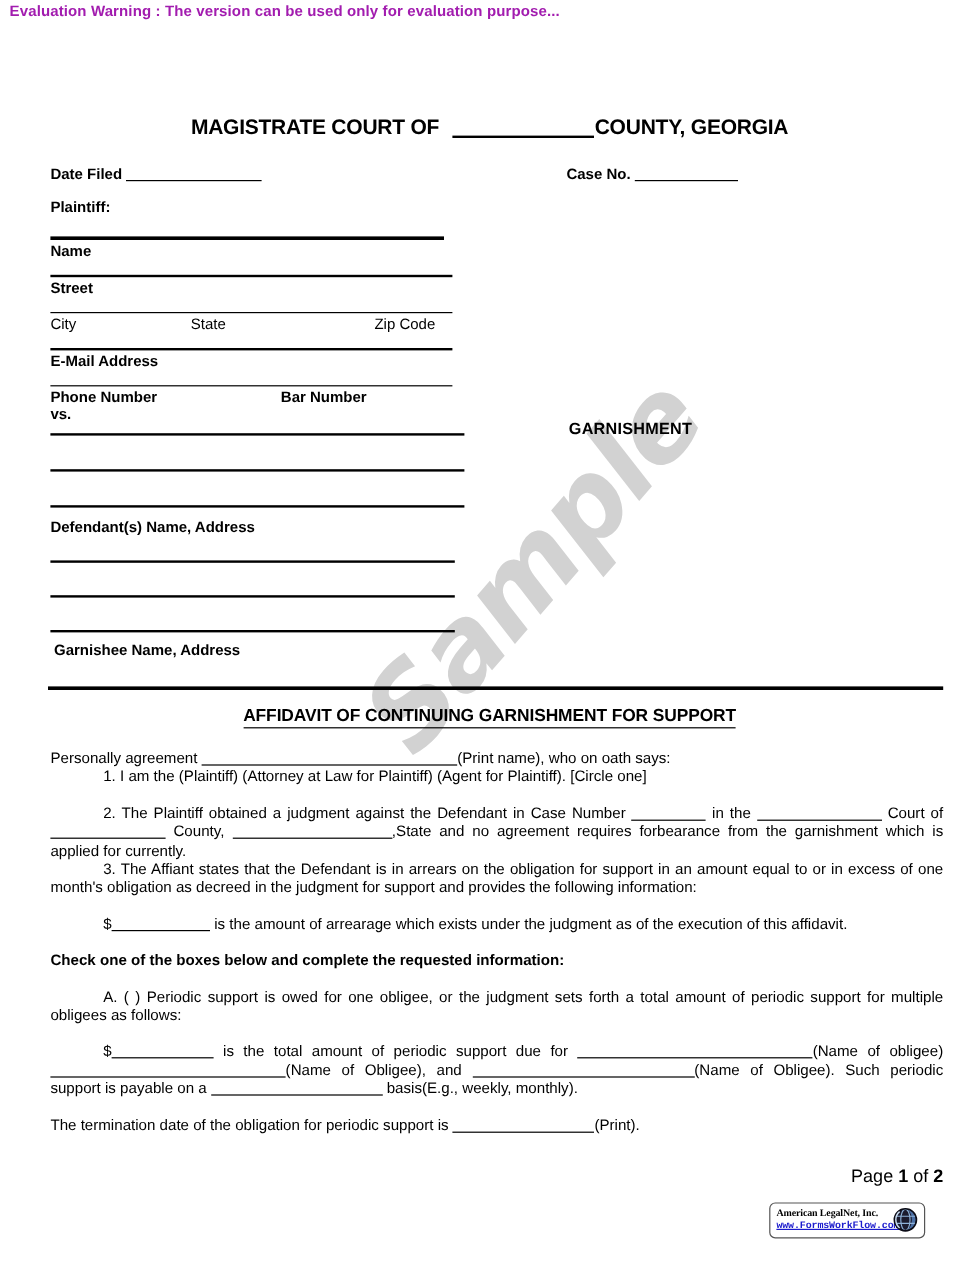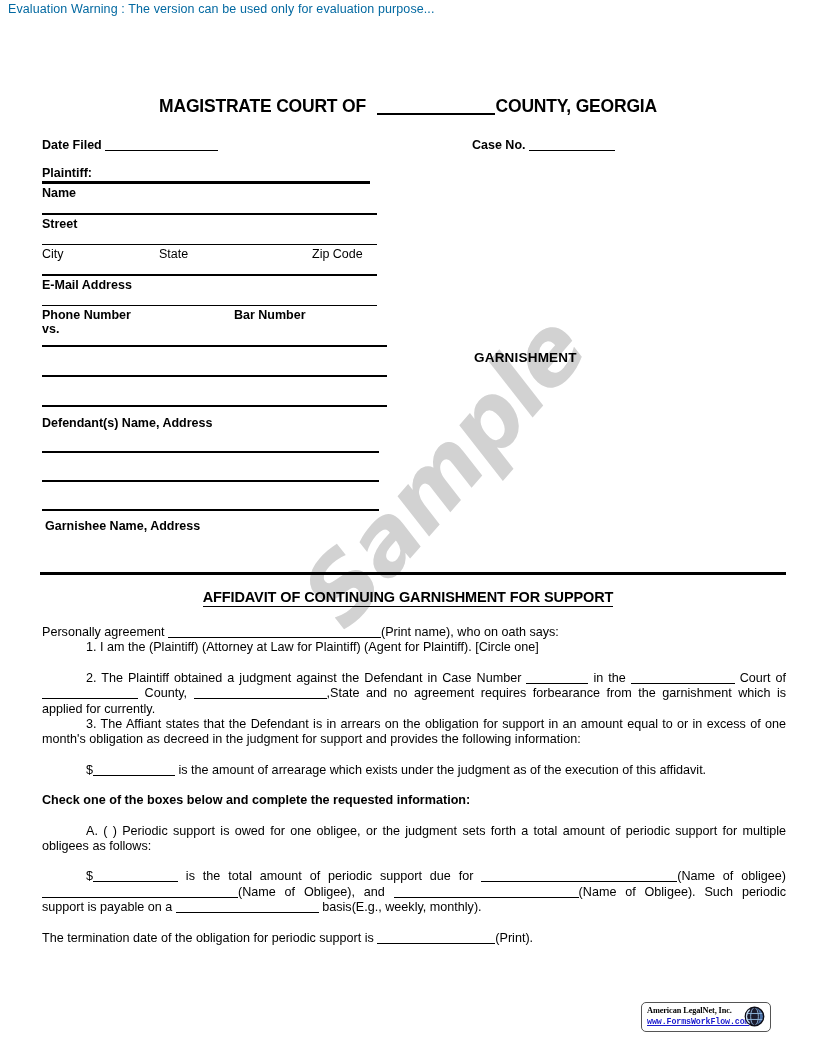--- a/index.html
+++ b/index.html
@@ -16,23 +16,24 @@
     font-family: "Liberation Sans", sans-serif;
     color: #000000;
   }
 
   
   .eval-warning {
     position: absolute;
     top: 2px;
     left: 8px;
     font-size: 12.5px;
-    color: #0369a1;
+    color: #a21caf;
     letter-spacing: 0.1px;
     white-space: nowrap;
+    font-weight: bold;
   }
 
   
   .watermark {
     position: absolute;
     left: 254px;
     top: 418px;
     width: 380px;
     text-align: center;
     font-family: "DejaVu Sans", sans-serif;
@@ -103,21 +104,21 @@
   }
 
   .rule {
     background: #000;
     height: 1.6px;
     font-size: 0;
     line-height: 0;
   }
   .rule.thick { height: 3px; }
 
-  .plaintiff-hdr { margin-bottom: 1px; }
+  .plaintiff-hdr { margin-bottom: 17px; }
 
   .field-row { margin-bottom: 0; }
   .field-row .rule { margin-bottom: 2px; }
   .field-row .cap-label { margin-bottom: 13px; }
 
   .three-col {
     position: relative;
     height: 14px;
     margin-bottom: 13px;
     font-size: 12.5px;
@@ -379,20 +380,21 @@
 
     <div class="gap-md"></div>
 
     <p><span class="indent"></span><span>$</span><span class="fill" style="width:85px"></span><span> is the total amount of periodic support due for </span><span class="fill" style="width:196px"></span><span>(Name of obligee)</span><span class="fill" style="width:196px"></span><span>(Name of Obligee), and </span><span class="fill" style="width:185px"></span><span>(Name of Obligee). Such periodic support is payable on a </span><span class="fill" style="width:143px"></span><span> basis(E.g., weekly, monthly).</span></p>
 
     <div class="gap-md"></div>
 
     <p class="noj"><span>The termination date of the obligation for periodic support is </span><span class="fill" style="width:118px"></span><span>(Print).</span></p>
   </div>
 
+  <div class="page-number"><span>Page </span><b>1</b><span> of </span><b>2</b></div>
 
   <div class="logo-box">
     <div class="logo-text">American LegalNet, Inc.</div>
     <div class="logo-url">www.FormsWorkFlow.com</div>
     <svg class="logo-globe" viewBox="0 0 24 24">
       <circle cx="12" cy="12" r="10.5" fill="#1b1b2e"></circle>
       <path d="M12 1.8 A10.2 10.2 0 0 1 12 22.2 A6.2 10.2 0 0 0 12 1.8 Z" fill="#4a6fa5"></path>
       <ellipse cx="12" cy="12" rx="4.4" ry="10.2" fill="none" stroke="#8fb3d9" stroke-width="1.1"></ellipse>
       <path d="M2.2 8.6 h19.6 M2.2 15.4 h19.6" stroke="#8fb3d9" stroke-width="1.1" fill="none"></path>
       <circle cx="12" cy="12" r="10.5" fill="none" stroke="#0c0c16" stroke-width="1.6"></circle>

